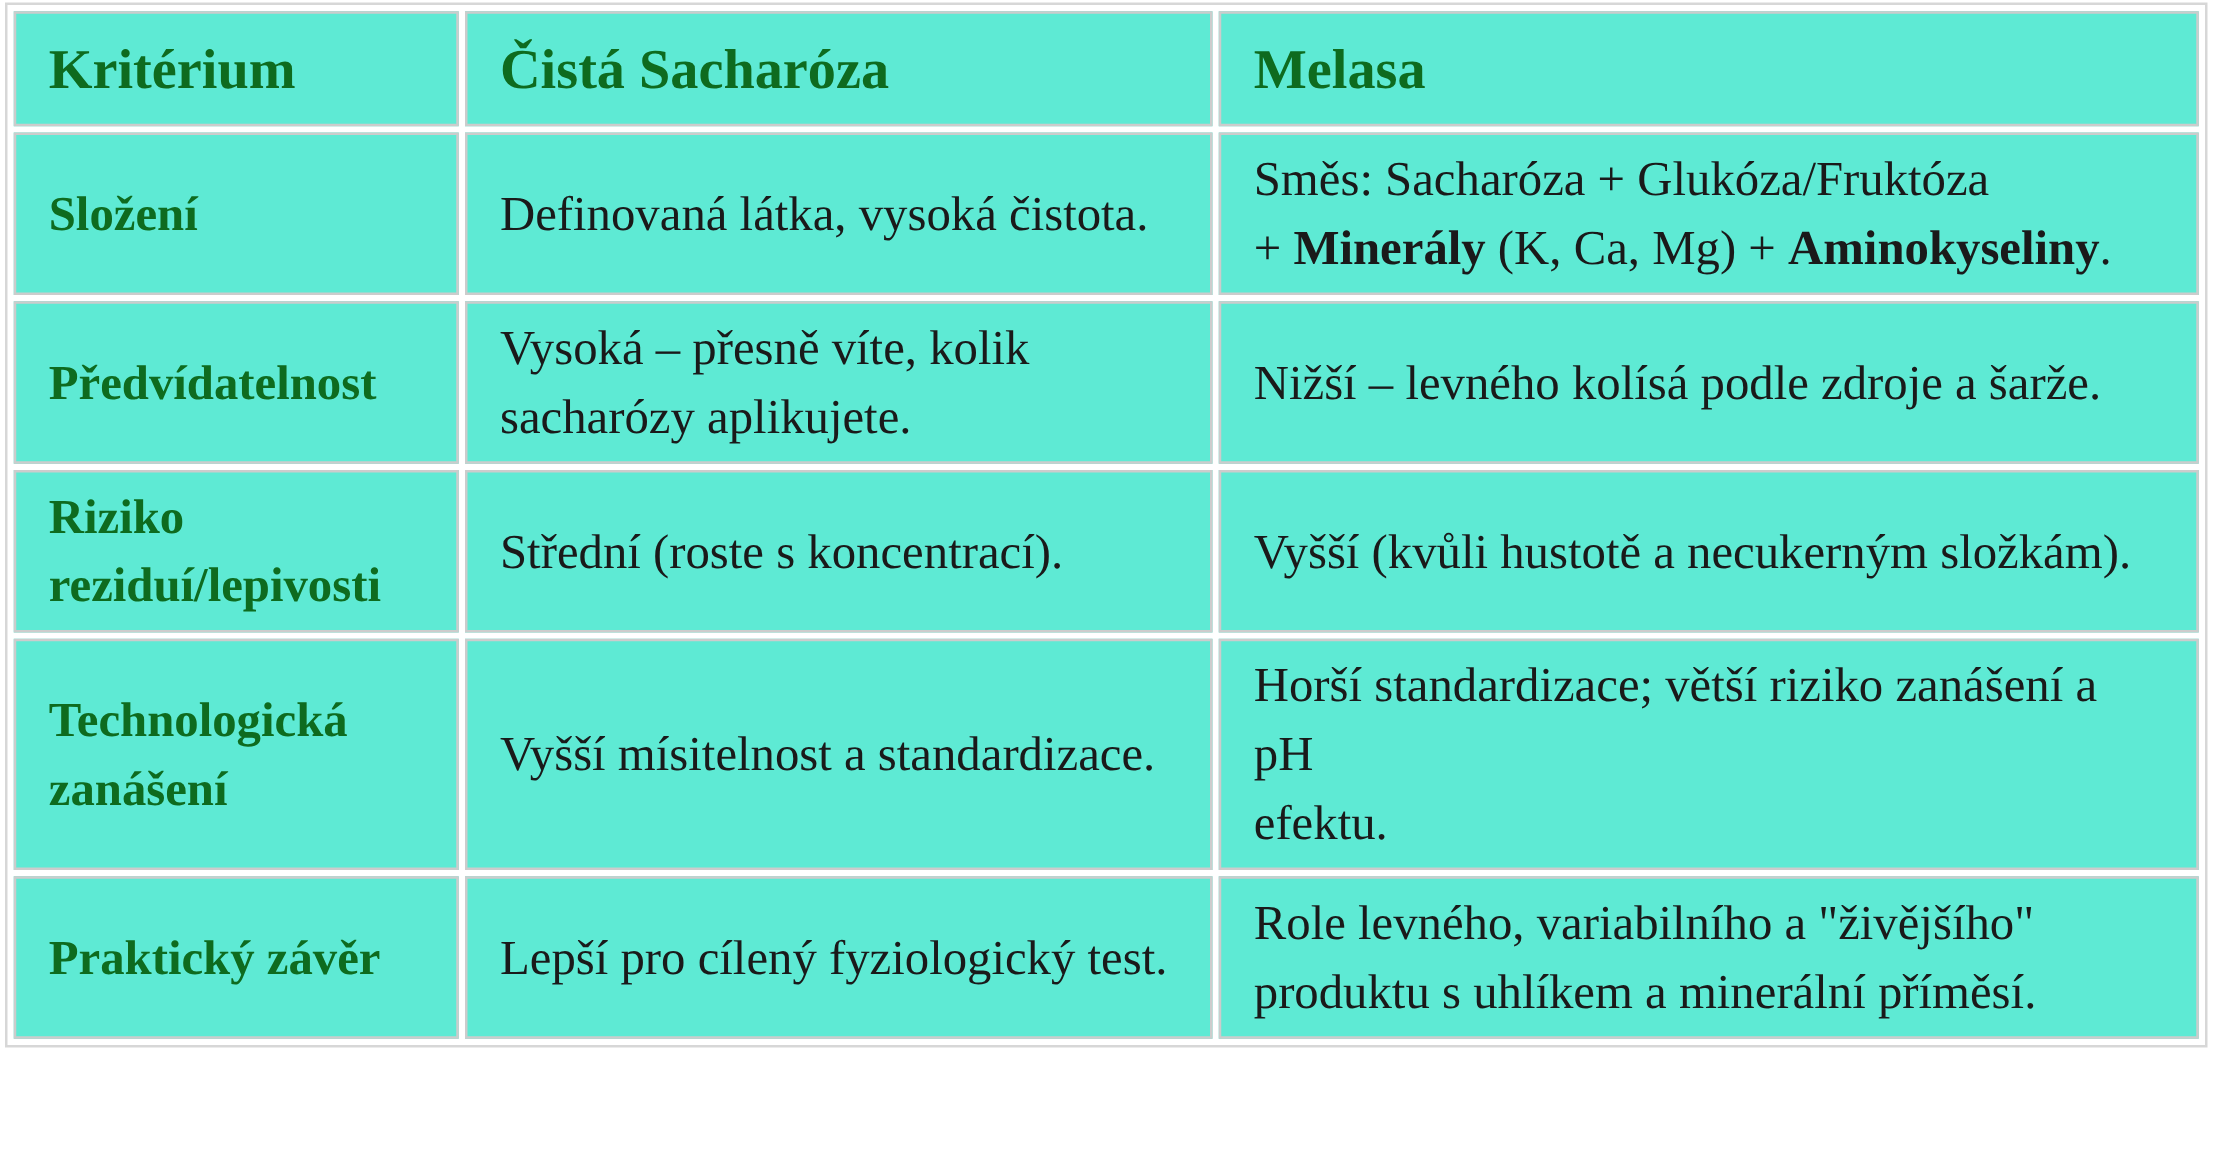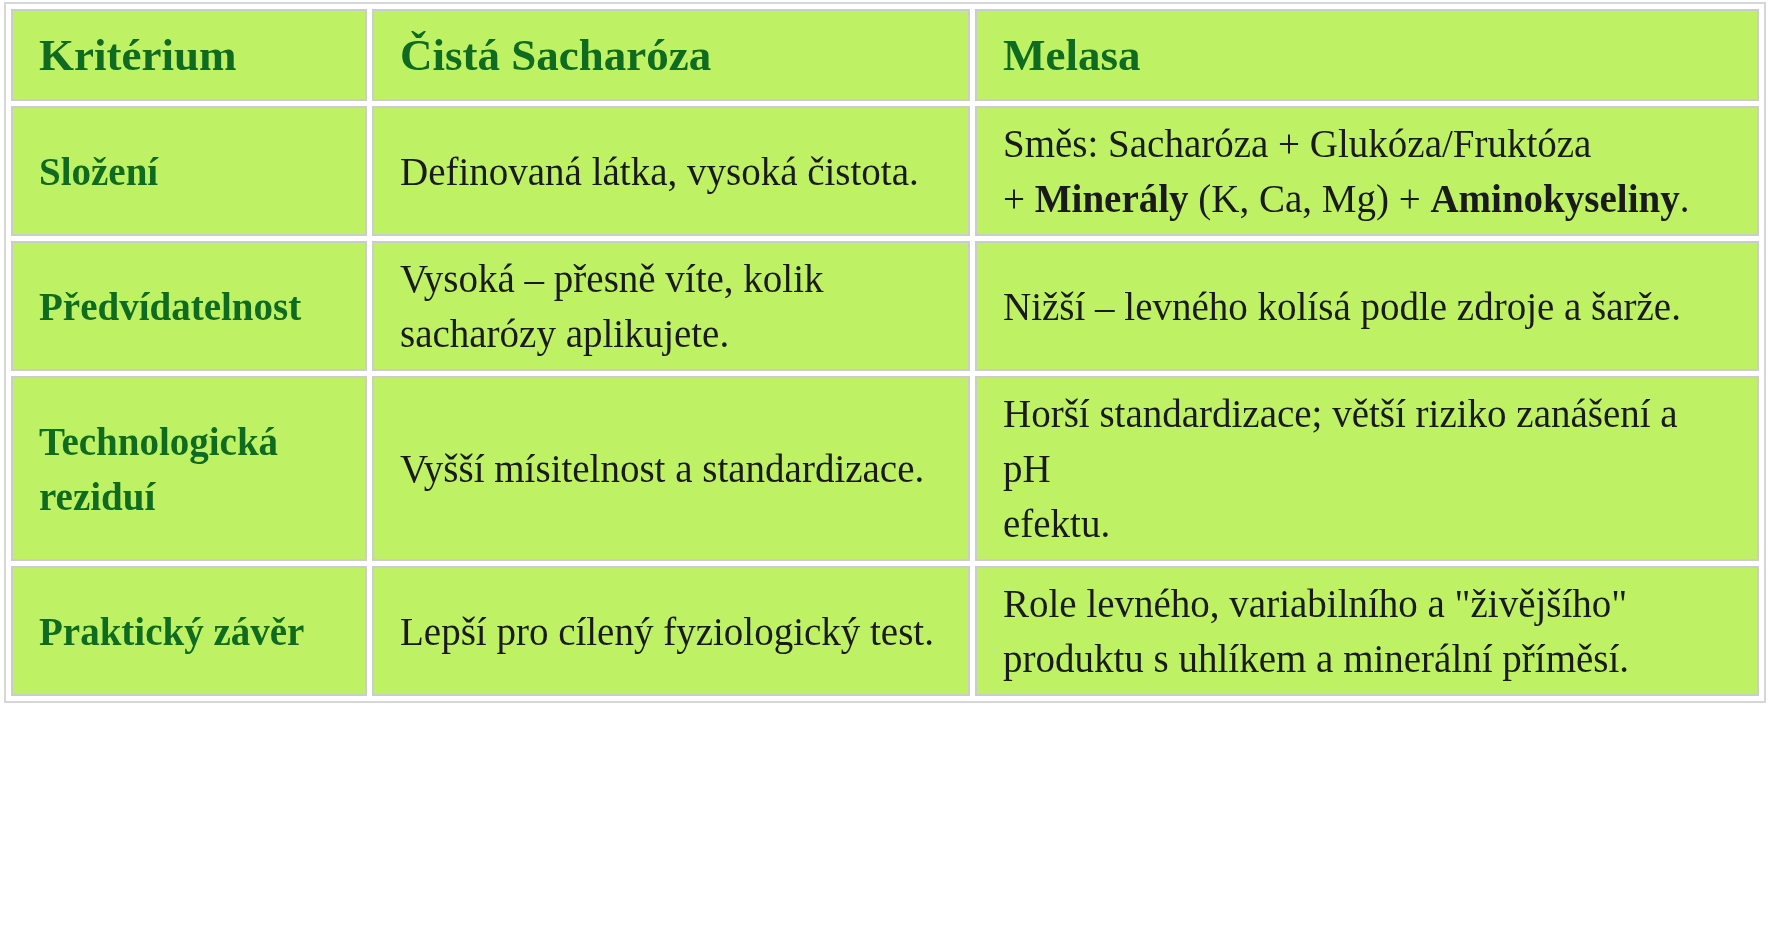--- a/index.html
+++ b/index.html
@@ -16,21 +16,21 @@
     border-collapse:separate;
     border-spacing:5px;
     table-layout:fixed;
     color:var(--ink);
   }
   col.c1 { width:356px; }
   col.c2 { width:598px; }
   col.c3 { width:auto; }
   th, td {
     border:2px solid var(--border);
-    background:#bef264;
+    background:#5eead4;
     vertical-align:middle;
     text-align:left;
     padding:8px 26px;
     white-space:pre-line;
     overflow:hidden;
   }
   th {
     font-size:45px;
     font-weight:bold;
     color:var(--green);
@@ -71,22 +71,28 @@
         <td><span>Směs: Sacharóza + Glukóza/Fruktóza
 + </span><span class="b">Minerály</span><span> (K, Ca, Mg) + </span><span class="b">Aminokyseliny</span><span>.</span></td>
       </tr>
       <tr>
         <td class="label">Předvídatelnost</td>
         <td><span>Vysoká – přesně víte, kolik
 sacharózy aplikujete.</span></td>
         <td><span>Nižší – levného kolísá podle zdroje a šarže.</span></td>
       </tr>
       <tr>
+        <td class="label">Riziko
+reziduí/lepivosti</td>
+        <td><span>Střední (roste s koncentrací).</span></td>
+        <td><span>Vyšší (kvůli hustotě a necukerným složkám).</span></td>
+      </tr>
+      <tr>
         <td class="label">Technologická
-reziduí</td>
+zanášení</td>
         <td><span>Vyšší mísitelnost a standardizace.</span></td>
         <td><span>Horší standardizace; větší riziko zanášení a pH
 efektu.</span></td>
       </tr>
       <tr>
         <td class="label">Praktický závěr</td>
         <td><span>Lepší pro cílený fyziologický test.</span></td>
         <td><span>Role levného, variabilního a "živějšího"
 produktu s uhlíkem a minerální příměsí.</span></td>
       </tr>

